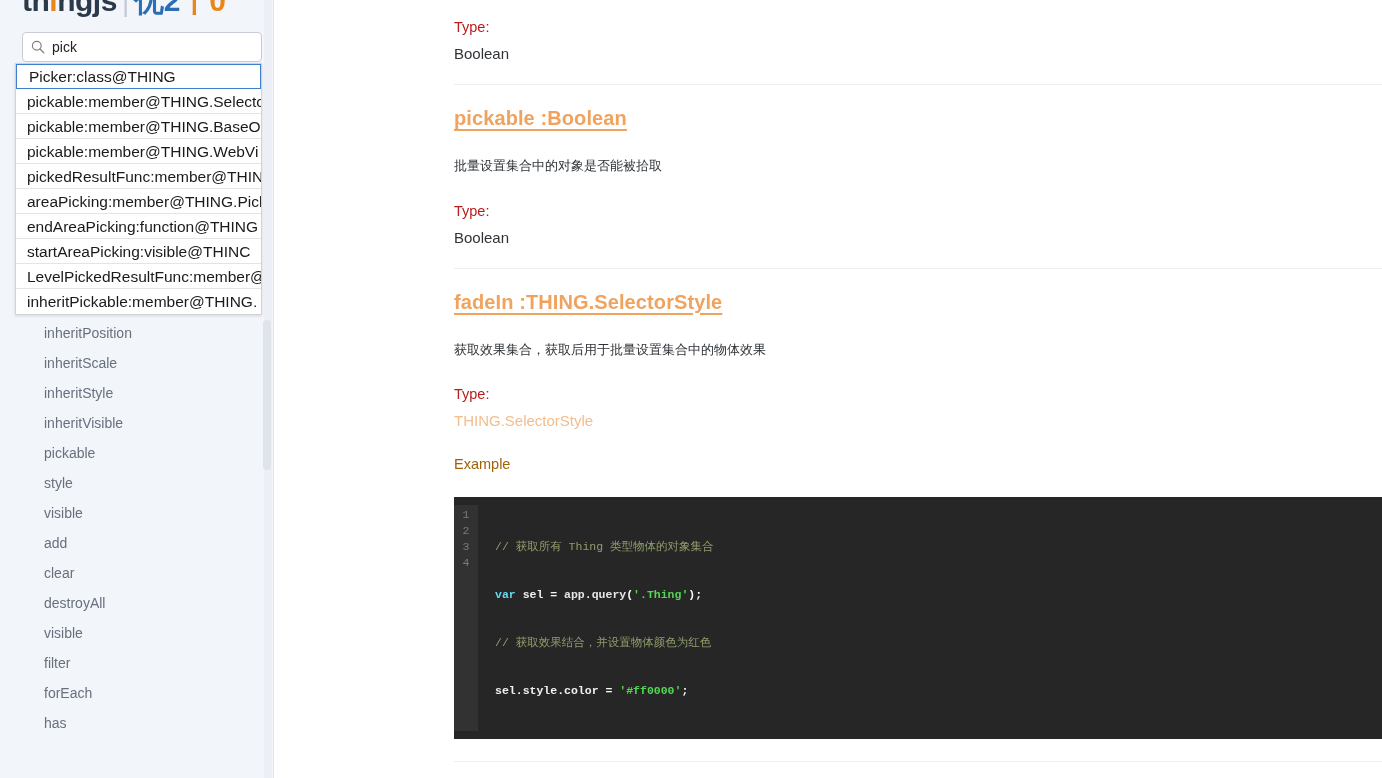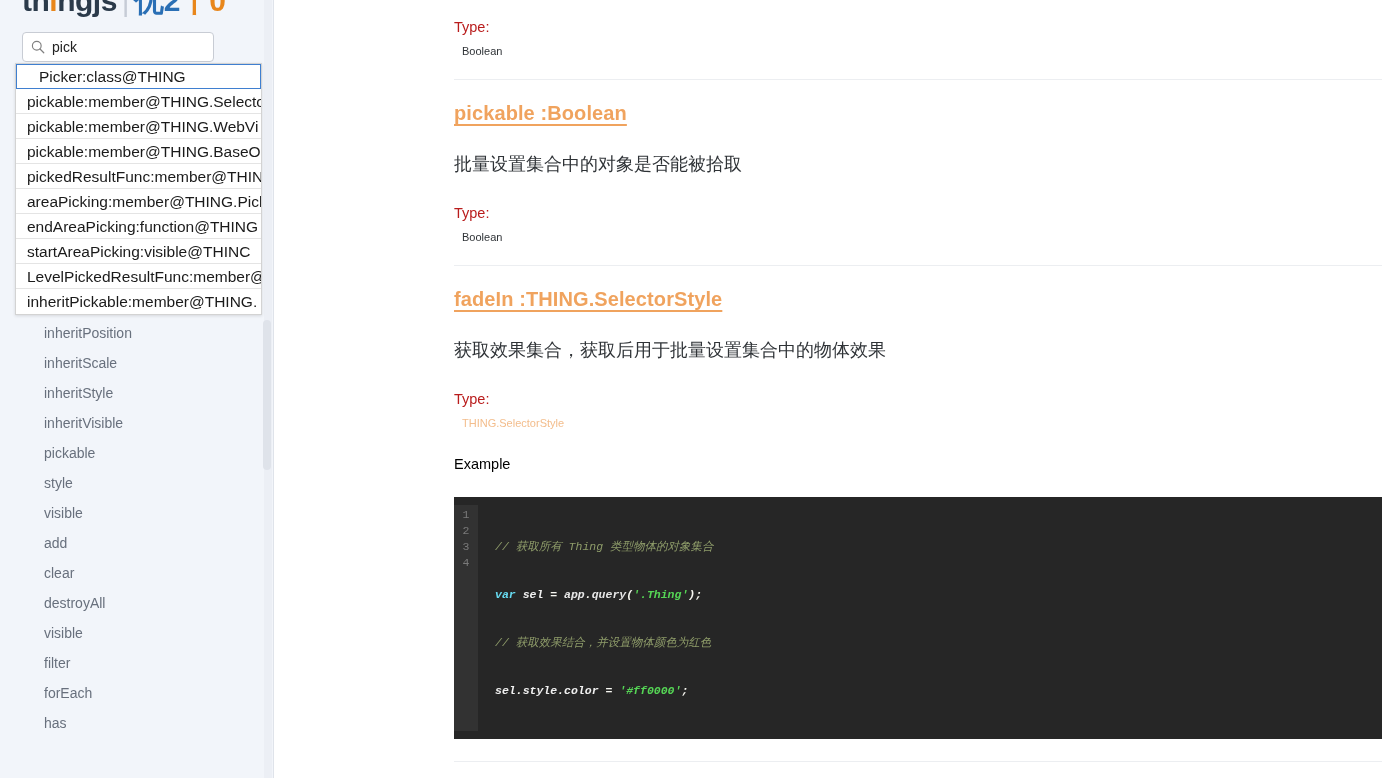--- a/index.html
+++ b/index.html
@@ -39,21 +39,21 @@
   .brand .sep { color: #c6ccd6; font-weight: normal; margin: 0 5px; }
   .brand .b4 { color: #2a6fb5; }
   .brand .b5 { color: #e8861b; }
 
   .search-wrap {
     position: absolute;
     top: 32px; left: 22px;
     width: 224px; height: 30px;
   }
   .search-box {
-    width: 192px; height: 30px;
+    width: 240px; height: 30px;
     background: #ffffff;
     border: 1px solid #c8ccd4;
     border-radius: 4px;
     display: flex; align-items: center;
     padding: 0 8px;
   }
   .search-icon { width: 14px; height: 14px; flex: 0 0 14px; margin-right: 7px; opacity: .75; }
   .search-value {
     font-size: 14px; color: #222;
     font-family: "Liberation Sans", sans-serif;
@@ -79,21 +79,21 @@
     color: #1a1a1a;
     white-space: nowrap;
     border-bottom: 1px solid #e4e4e4;
     overflow: hidden;
     font-family: "Liberation Sans", sans-serif;
   }
   .suggest-item:last-child { border-bottom: none; }
   .suggest-item.sel {
     border: 1px solid #3f7fd0;
     height: 25px; line-height: 23px;
-    margin: 0; padding-left: 22px;
+    margin: 0; padding-left: 12px;
   }
 
   
   .navlist {
     position: absolute;
     top: 78px; left: 0;
     width: 266px;
     padding-left: 22px;
   }
   .nav-item {
@@ -153,42 +153,42 @@
     text-decoration: underline;
     text-underline-offset: 4px;
     text-decoration-thickness: 2px;
     cursor: pointer;
     display: inline-block;
     letter-spacing: 0.1px;
   }
 
   p.desc {
     margin: 26px 0 0 0;
-    font-size: 18px;
+    font-size: 13px;
     color: #2f3337;
     line-height: 1.5;
   }
   p.label {
     margin: 27px 0 0 0;
     font-size: 14.5px;
     color: #b91c1c;
   }
   p.typeval {
-    margin: 10px 0 0 8px;
-    font-size: 11px;
+    margin: 10px 0 0 0;
+    font-size: 15px;
     color: #2f3337;
   }
   p.typeval.link {
     color: #f3bd8c;
     cursor: pointer;
   }
   p.example {
     margin: 27px 0 0 0;
     font-size: 14.5px;
-    color: #000000;
+    color: #a16207;
   }
 
   
   .code {
     margin: 25px 0 0 0;
     background: #262626;
     display: flex;
     font-family: "Liberation Mono", monospace;
     font-size: 11.5px;
     line-height: 16px;
@@ -206,21 +206,21 @@
   }
   .gutter div { height: 16px; }
   .codelines {
     padding-left: 17px;
     padding-top: 2px;
     color: #e8e8e8;
     white-space: pre;
     flex: 1 1 auto;
     overflow: hidden;
   }
-  .codelines div { height: 16px; font-style: italic; }
+  .codelines div { height: 16px; }
   .t-com { color: #8f9d6a; }
   .t-kw  { color: #66d9ef; font-weight: bold; margin-top: 25px; }
   .t-var { color: #f0f0f0; font-weight: bold; }
   .t-op  { color: #f8f8f2; font-weight: bold; }
   .t-fn  { color: #e6e6e6; font-weight: bold; }
   .t-str { color: #55d555; font-weight: bold; }
   .t-pn  { color: #f8f8f2; font-weight: bold; }
 </style>
 </head>
 <body>
@@ -264,22 +264,22 @@
           <circle cx="6.6" cy="6.6" r="5" fill="none" stroke="#555" stroke-width="1.3"></circle>
           <line x1="10.3" y1="10.3" x2="14.6" y2="14.6" stroke="#555" stroke-width="1.4" stroke-linecap="round"></line>
         </svg>
         <span class="search-value">pick</span>
       </div>
     </div>
 
     <div class="suggest">
       <div class="suggest-item sel">Picker:class@THING</div>
       <div class="suggest-item">pickable:member@THING.Selecto</div>
+      <div class="suggest-item">pickable:member@THING.BaseO</div>
       <div class="suggest-item">pickable:member@THING.WebVi</div>
-      <div class="suggest-item">pickable:member@THING.BaseO</div>
       <div class="suggest-item">pickedResultFunc:member@THIN</div>
       <div class="suggest-item">areaPicking:member@THING.Picl</div>
       <div class="suggest-item">endAreaPicking:function@THING</div>
       <div class="suggest-item">startAreaPicking:visible@THINC</div>
       <div class="suggest-item">LevelPickedResultFunc:member@</div>
       <div class="suggest-item">inheritPickable:member@THING.</div>
     </div>
 
     <div class="sb-track">
       <div class="sb-thumb"></div>

